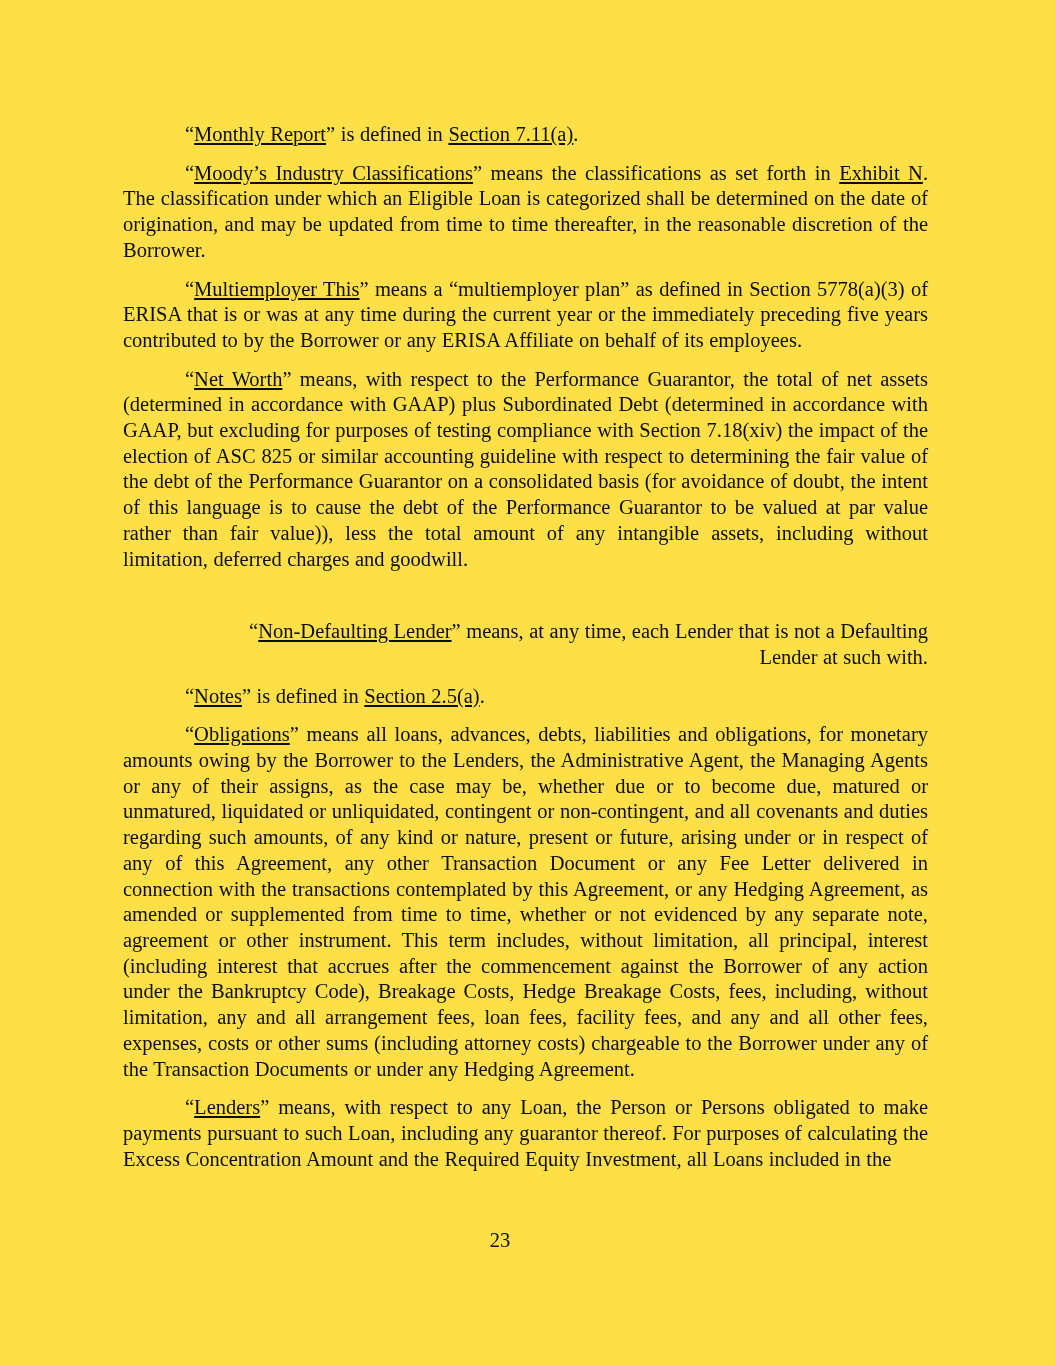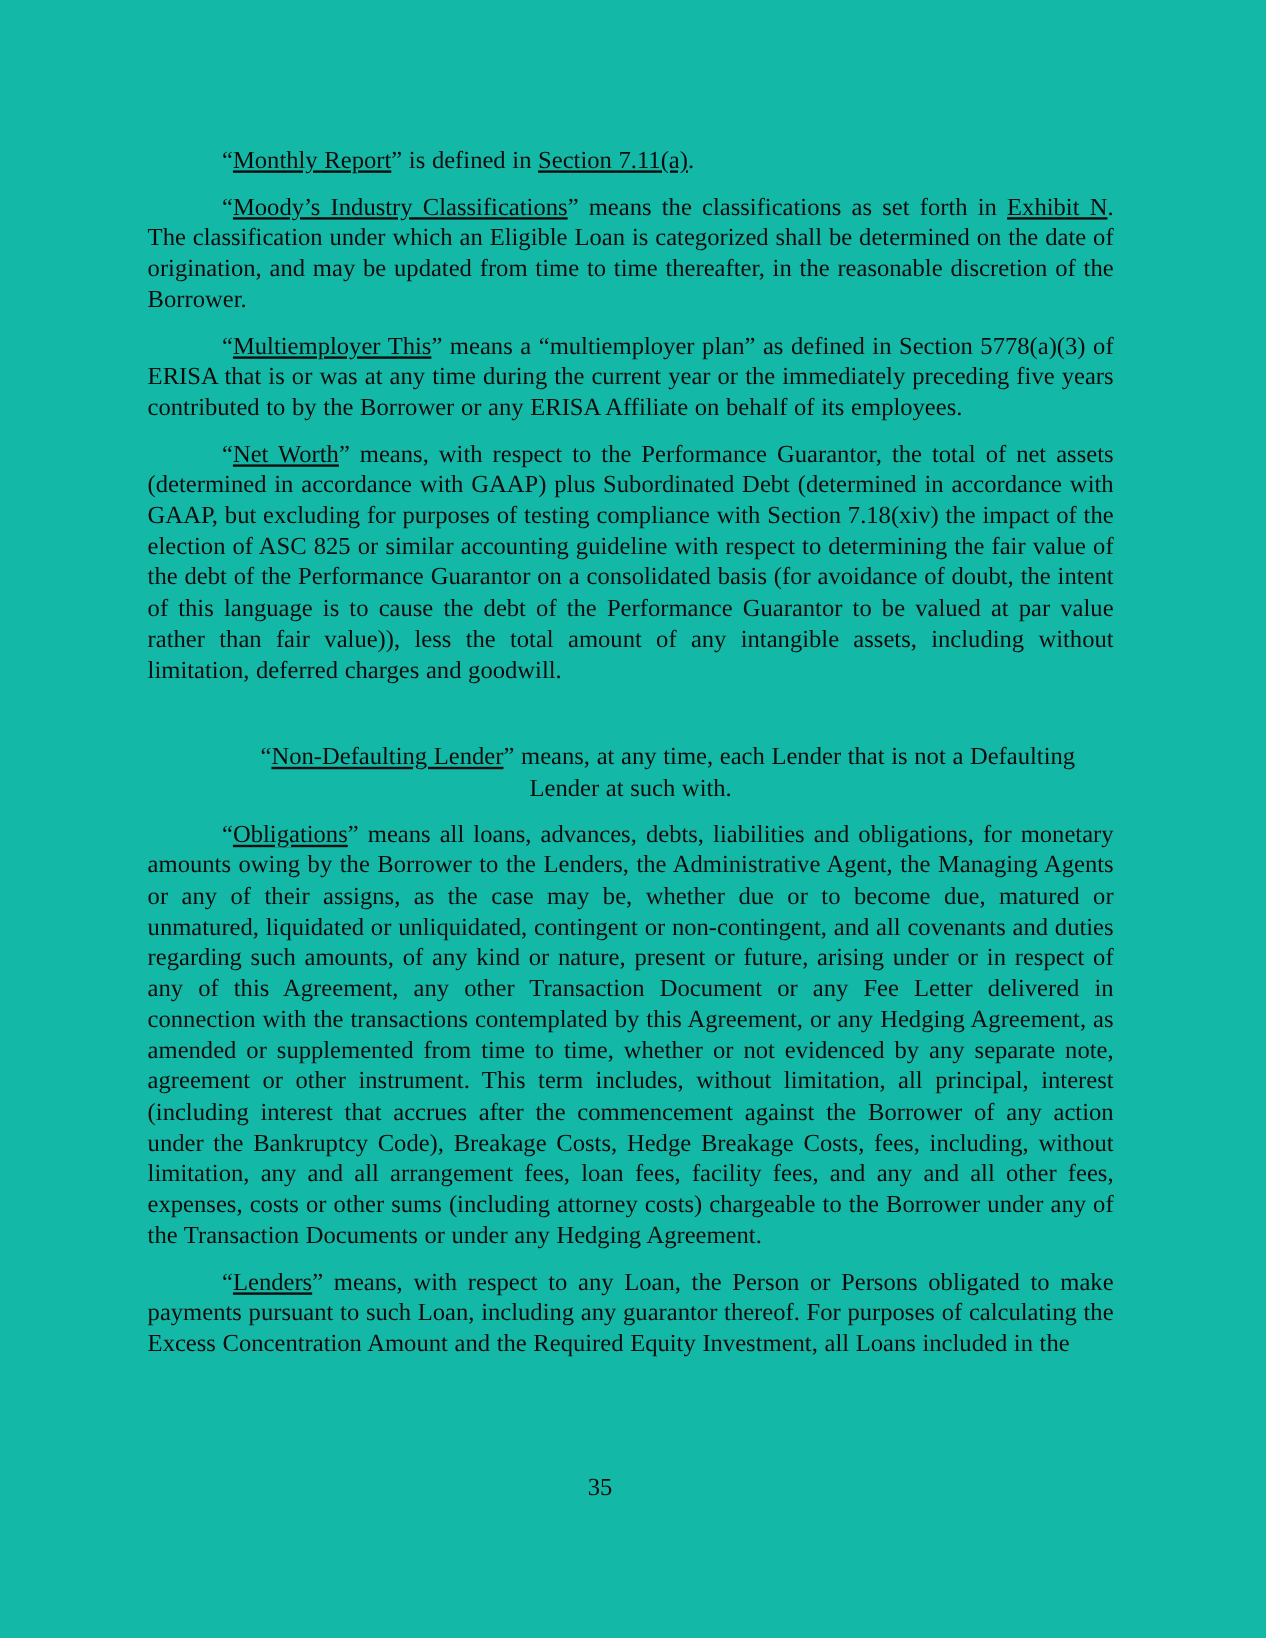--- a/index.html
+++ b/index.html
@@ -4,40 +4,40 @@
 <style>
   html, body {
     margin: 0;
     padding: 0;
     background: #ffffff;
   }
   .page {
     position: relative;
     width: 1055px;
     height: 1365px;
-    background: #14b8a6;
+    background: #fde047;
     color: #0d0d0d;
     font-family: "Liberation Serif", "DejaVu Serif", serif;
     font-size: 20.5px;
     line-height: 25.7px;
     overflow: hidden;
   }
   .doc-body {
     position: absolute;
     left: 123px;
     top: 122px;
     width: 805px;
   }
   p.para {
     margin: 0 0 13px 0;
     text-indent: 62px;
     word-spacing: 0.02em;
   }
   p.align-justify { text-align: justify; }
-  p.align-left    { text-align: center; margin-top: 47px; }
+  p.align-left    { text-align: right; margin-top: 47px; }
   .defined-term {
     text-decoration: underline;
     text-underline-offset: 2px;
   }
   .page-number {
     position: absolute;
     left: 0;
     top: 1228px;
     width: 1000px;
     text-align: center;
@@ -46,17 +46,18 @@
 </head>
 <body>
 
 <div class="page">
   <div class="doc-body">
       <p class="para align-justify"><span>“</span><span class="defined-term">Monthly Report</span><span>” is defined in </span><span class="defined-term">Section 7.11(a)</span><span>.</span></p>
       <p class="para align-justify"><span>“</span><span class="defined-term">Moody’s Industry Classifications</span><span>” means the classifications as set forth in </span><span class="defined-term">Exhibit N</span><span>. The classification under which an Eligible Loan is categorized shall be determined on the date of origination, and may be updated from time to time thereafter, in the reasonable discretion of the Borrower.</span></p>
       <p class="para align-justify"><span>“</span><span class="defined-term">Multiemployer This</span><span>” means a “multiemployer plan” as defined in Section 5778(a)(3) of ERISA that is or was at any time during the current year or the immediately preceding five years contributed to by the Borrower or any ERISA Affiliate on behalf of its employees.</span></p>
       <p class="para align-justify"><span>“</span><span class="defined-term">Net Worth</span><span>” means, with respect to the Performance Guarantor, the total of net assets (determined in accordance with GAAP) plus Subordinated Debt (determined in accordance with GAAP, but excluding for purposes of testing compliance with Section 7.18(xiv) the impact of the election of ASC 825 or similar accounting guideline with respect to determining the fair value of the debt of the Performance Guarantor on a consolidated basis (for avoidance of doubt, the intent of this language is to cause the debt of the Performance Guarantor to be valued at par value rather than fair value)), less the total amount of any intangible assets, including without limitation, deferred charges and goodwill.</span></p>
       <p class="para align-left"><span>“</span><span class="defined-term">Non-Defaulting Lender</span><span>” means, at any time, each Lender that is not a Defaulting</span><br><span>Lender at such with.</span></p>
+      <p class="para align-justify"><span>“</span><span class="defined-term">Notes</span><span>” is defined in </span><span class="defined-term">Section 2.5(a)</span><span>.</span></p>
       <p class="para align-justify"><span>“</span><span class="defined-term">Obligations</span><span>” means all loans, advances, debts, liabilities and obligations, for monetary amounts owing by the Borrower to the Lenders, the Administrative Agent, the Managing Agents or any of their assigns, as the case may be, whether due or to become due, matured or unmatured, liquidated or unliquidated, contingent or non-contingent, and all covenants and duties regarding such amounts, of any kind or nature, present or future, arising under or in respect of any of this Agreement, any other Transaction Document or any Fee Letter delivered in connection with the transactions contemplated by this Agreement, or any Hedging Agreement, as amended or supplemented from time to time, whether or not evidenced by any separate note, agreement or other instrument.  This term includes, without limitation, all principal, interest (including interest that accrues after the commencement against the Borrower of any action under the Bankruptcy Code), Breakage Costs, Hedge Breakage Costs, fees, including, without limitation, any and all arrangement fees, loan fees, facility fees, and any and all other fees, expenses, costs or other sums (including attorney costs) chargeable to the Borrower under any of the Transaction Documents or under any Hedging Agreement.</span></p>
       <p class="para align-justify"><span>“</span><span class="defined-term">Lenders</span><span>” means, with respect to any Loan, the Person or Persons obligated to make payments pursuant to such Loan, including any guarantor thereof.  For purposes of calculating the Excess Concentration Amount and the Required Equity Investment, all Loans included in the</span></p>
     </div>
-  <div class="page-number">35</div>
+  <div class="page-number">23</div>
 </div>
 
 </body></html>

